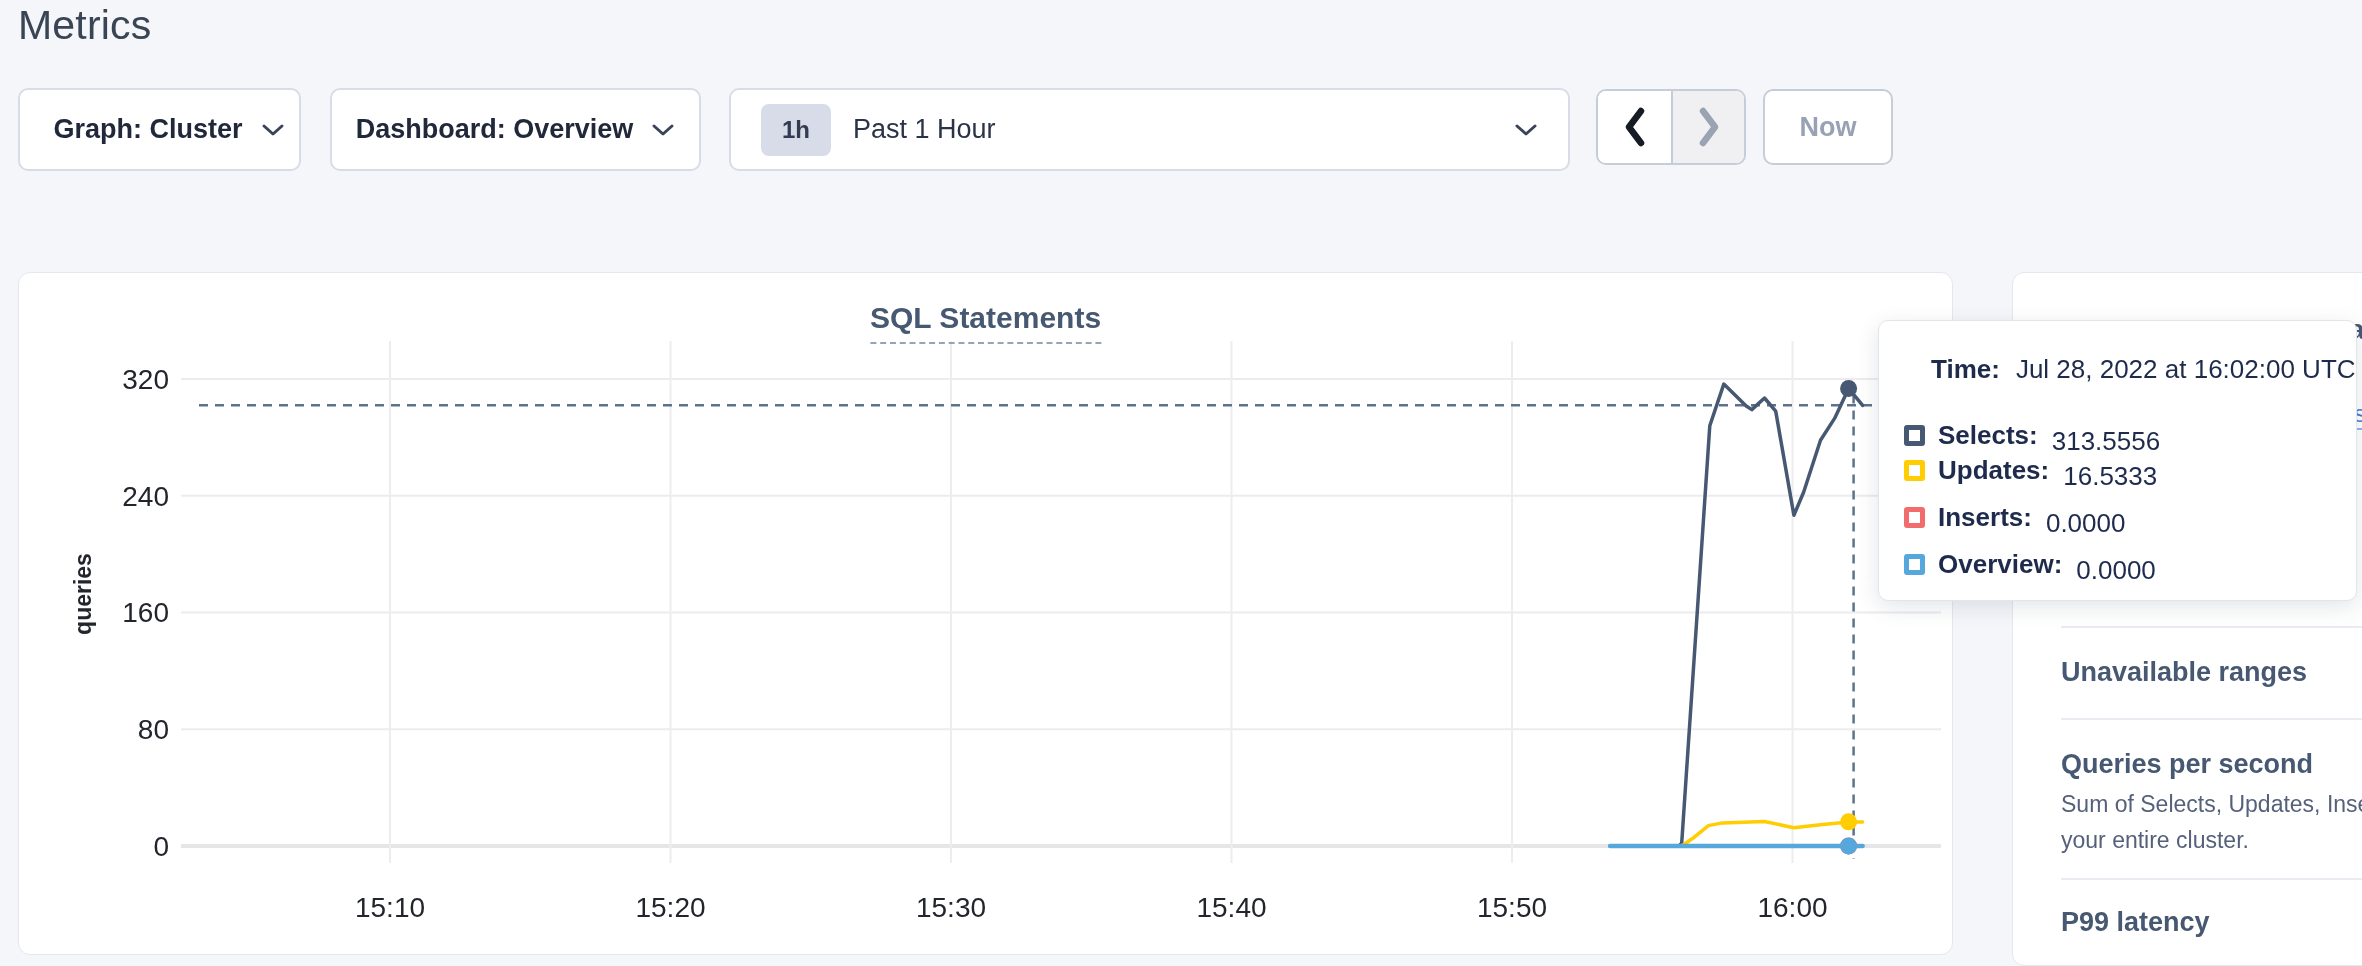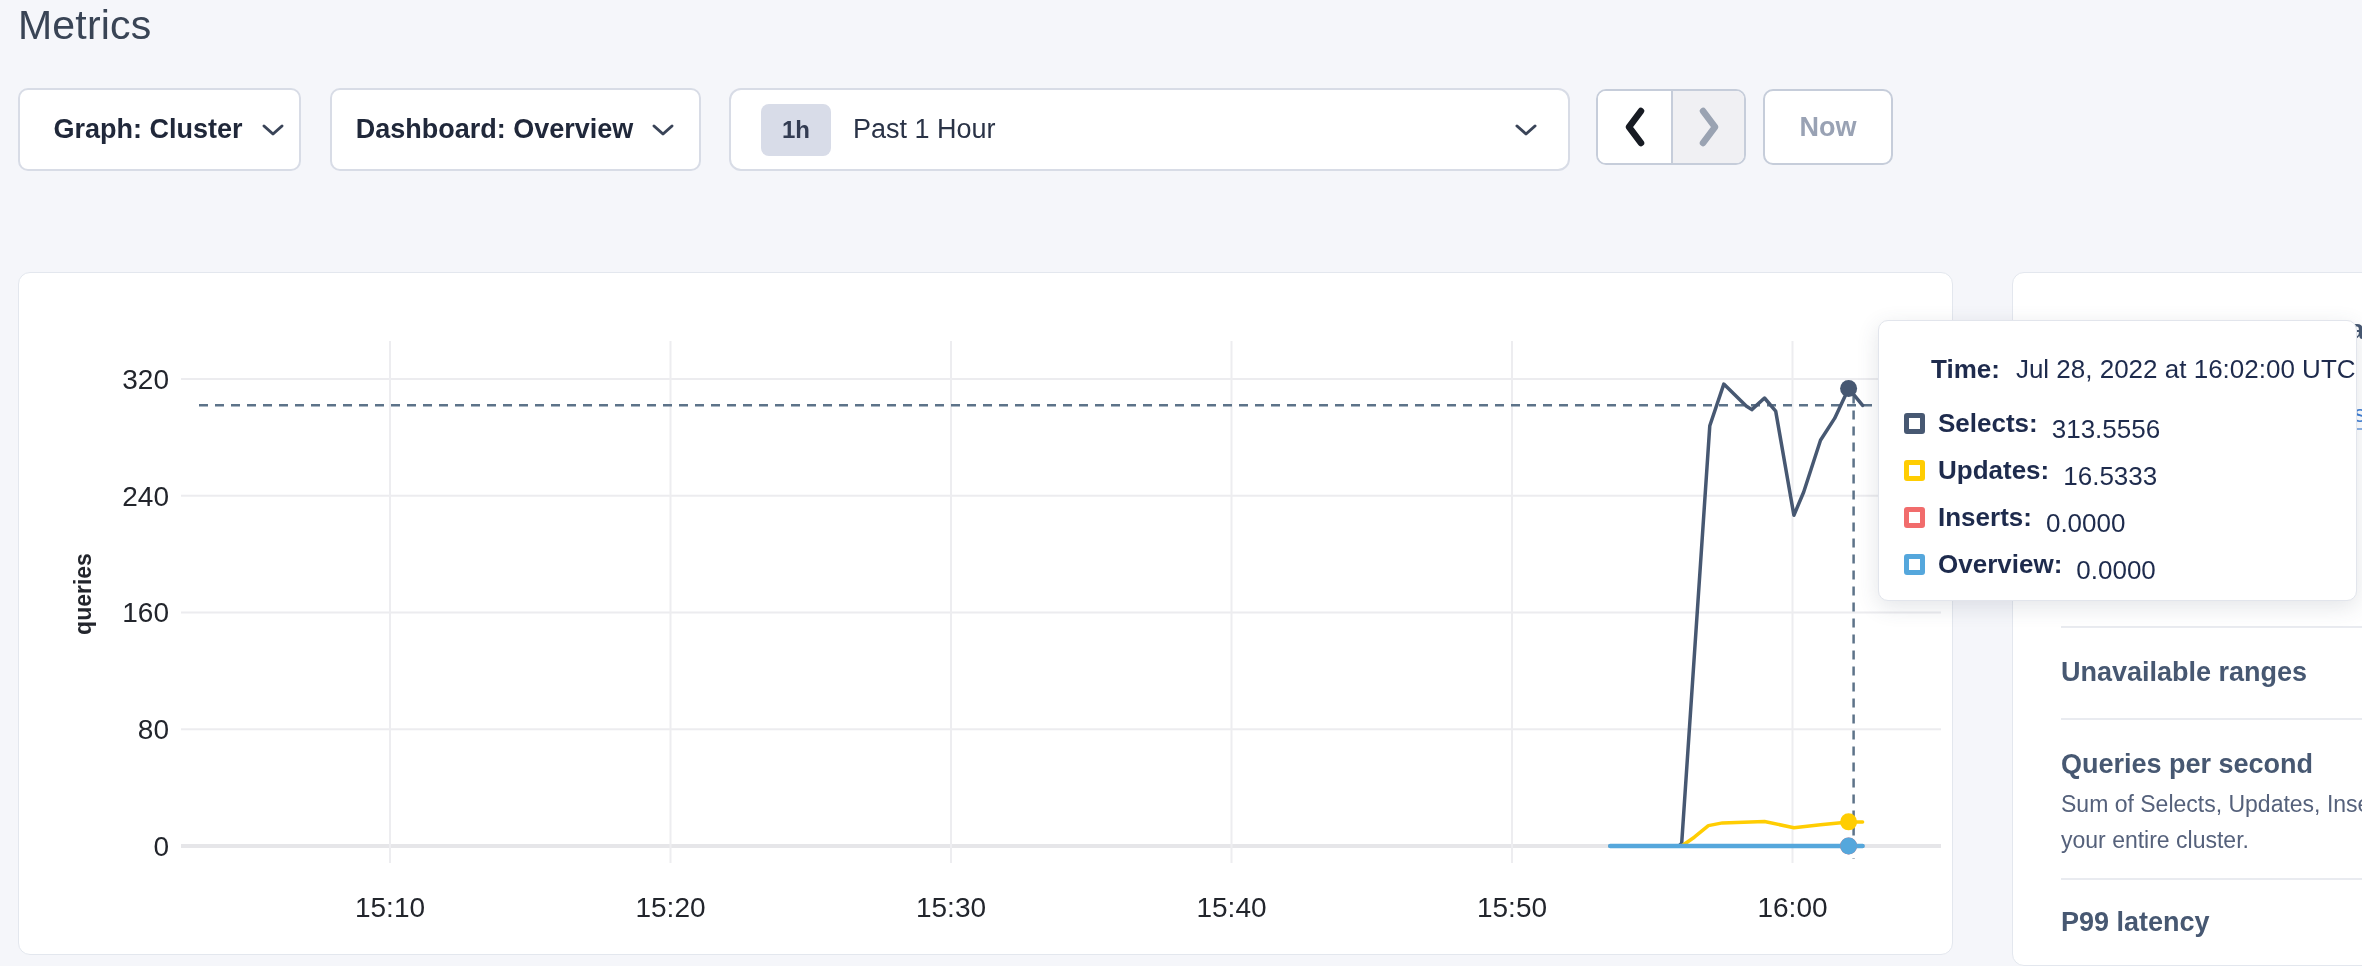--- a/index.html
+++ b/index.html
@@ -20,21 +20,21 @@
     position:absolute; top:88px; height:83px;
     background:#fff; border:2px solid #d8dce6; border-radius:10px;
     display:flex; align-items:center; justify-content:center;
     cursor:pointer;
   }
   .dd-label { font-size:27px; font-weight:700; color:#20283a; }
   .chev-down { width:24px; height:14px; margin-left:18px; }
   .chev-down polyline { fill:none; stroke:#3a4458; stroke-width:3; stroke-linecap:round; stroke-linejoin:round; }
   #btn-graph { left:18px; width:283px;padding-left:19px; }
   #btn-dashboard { left:330px; width:371px; }
-  #time-selector { left:729px; width:841px; justify-content:center; padding:0 30px;border-radius:12px; }
+  #time-selector { left:729px; width:841px; justify-content:center; padding:0 30px; }
   .time-badge {
     width:70px; height:52px; background:#d8dce8; border-radius:8px;
     display:flex; align-items:center; justify-content:center;
     font-size:24px; font-weight:700; color:#333c52;
   }
   .time-label { margin-left:22px; font-size:27px; font-weight:500; color:#2a3347; }
   #time-selector .chev-down { margin-left:auto; }
   .arrow-group {
     position:absolute; left:1596px; top:89px; width:150px; height:76px;
     border:2px solid #c6cdda; border-radius:10px; overflow:hidden;
@@ -78,21 +78,21 @@
   .tooltip {
     position:absolute; left:1878px; top:320px; width:479px; height:281px;
     background:#fff; border:1.5px solid #e2e5ec; border-radius:10px;
     box-shadow:0 6px 22px rgba(60,70,90,.14);
     z-index:30;
   }
   .tt-time { position:absolute; left:52px; top:33px; font-size:26px; color:#1e2b4d; white-space:nowrap; }
   .tt-time .tt-label { font-weight:700; }
   .tt-time .tt-value { margin-left:16px; font-weight:400; }
   .tt-row { position:absolute; left:25px; display:flex; align-items:center; white-space:nowrap; }
-  .tt-row-0 { top:80px;align-items:center; } .tt-row-1 { top:127px; } .tt-row-2 { top:174px; } .tt-row-3 { top:221px; }
+  .tt-row-0 { top:92px;align-items:center; } .tt-row-1 { top:127px; } .tt-row-2 { top:174px; } .tt-row-3 { top:221px; }
   .sq { width:21px; height:21px; border:5px solid #475872; border-radius:3px; background:#fff; margin-right:13px; }
   .tt-series-label { font-size:26px; font-weight:700; color:#1e2b4d; }
   .tt-series-value { font-size:26px; color:#1e2b4d; margin-left:14px;margin-top:13px; }
   
   .frag-heading { position:absolute; left:2349px; top:314px; font-size:28px; font-weight:700; color:#475872; z-index:10; }
   .frag-link { position:absolute; left:2354px; top:400px; font-size:24px; color:#3f7ed4; border-bottom:2px dashed #8fb4e6; z-index:10; }
 </style>
 </head>
 <body>
 
@@ -133,20 +133,21 @@
         <svg class="arrow-svg arrow-next" viewBox="0 0 24 40">
             <polyline points="6,4 18,20 6,36"></polyline>
           </svg>
       </button>
     </div>
 
     <button id="btn-now">Now</button>
   </div>
 
   <section class="chart-card">
+    <div class="chart-title">SQL Statements</div>
     <svg id="chart-svg" viewBox="0 0 1935 683">
         <line x1="162" x2="1922" y1="573" y2="573" stroke="#e6e6e9" stroke-width="4"></line>
         <line x1="162" x2="1922" y1="456.2496" y2="456.2496" stroke="#ececef" stroke-width="2"></line>
         <line x1="162" x2="1922" y1="339.49920000000003" y2="339.49920000000003" stroke="#ececef" stroke-width="2"></line>
         <line x1="162" x2="1922" y1="222.74880000000002" y2="222.74880000000002" stroke="#ececef" stroke-width="2"></line>
         <line x1="162" x2="1922" y1="105.99840000000006" y2="105.99840000000006" stroke="#ececef" stroke-width="2"></line>
         <line x1="371" x2="371" y1="68" y2="590" stroke="#ededf0" stroke-width="2"></line>
         <line x1="651.5" x2="651.5" y1="68" y2="590" stroke="#ededf0" stroke-width="2"></line>
         <line x1="932" x2="932" y1="68" y2="590" stroke="#ededf0" stroke-width="2"></line>
         <line x1="1212.5" x2="1212.5" y1="68" y2="590" stroke="#ededf0" stroke-width="2"></line>

